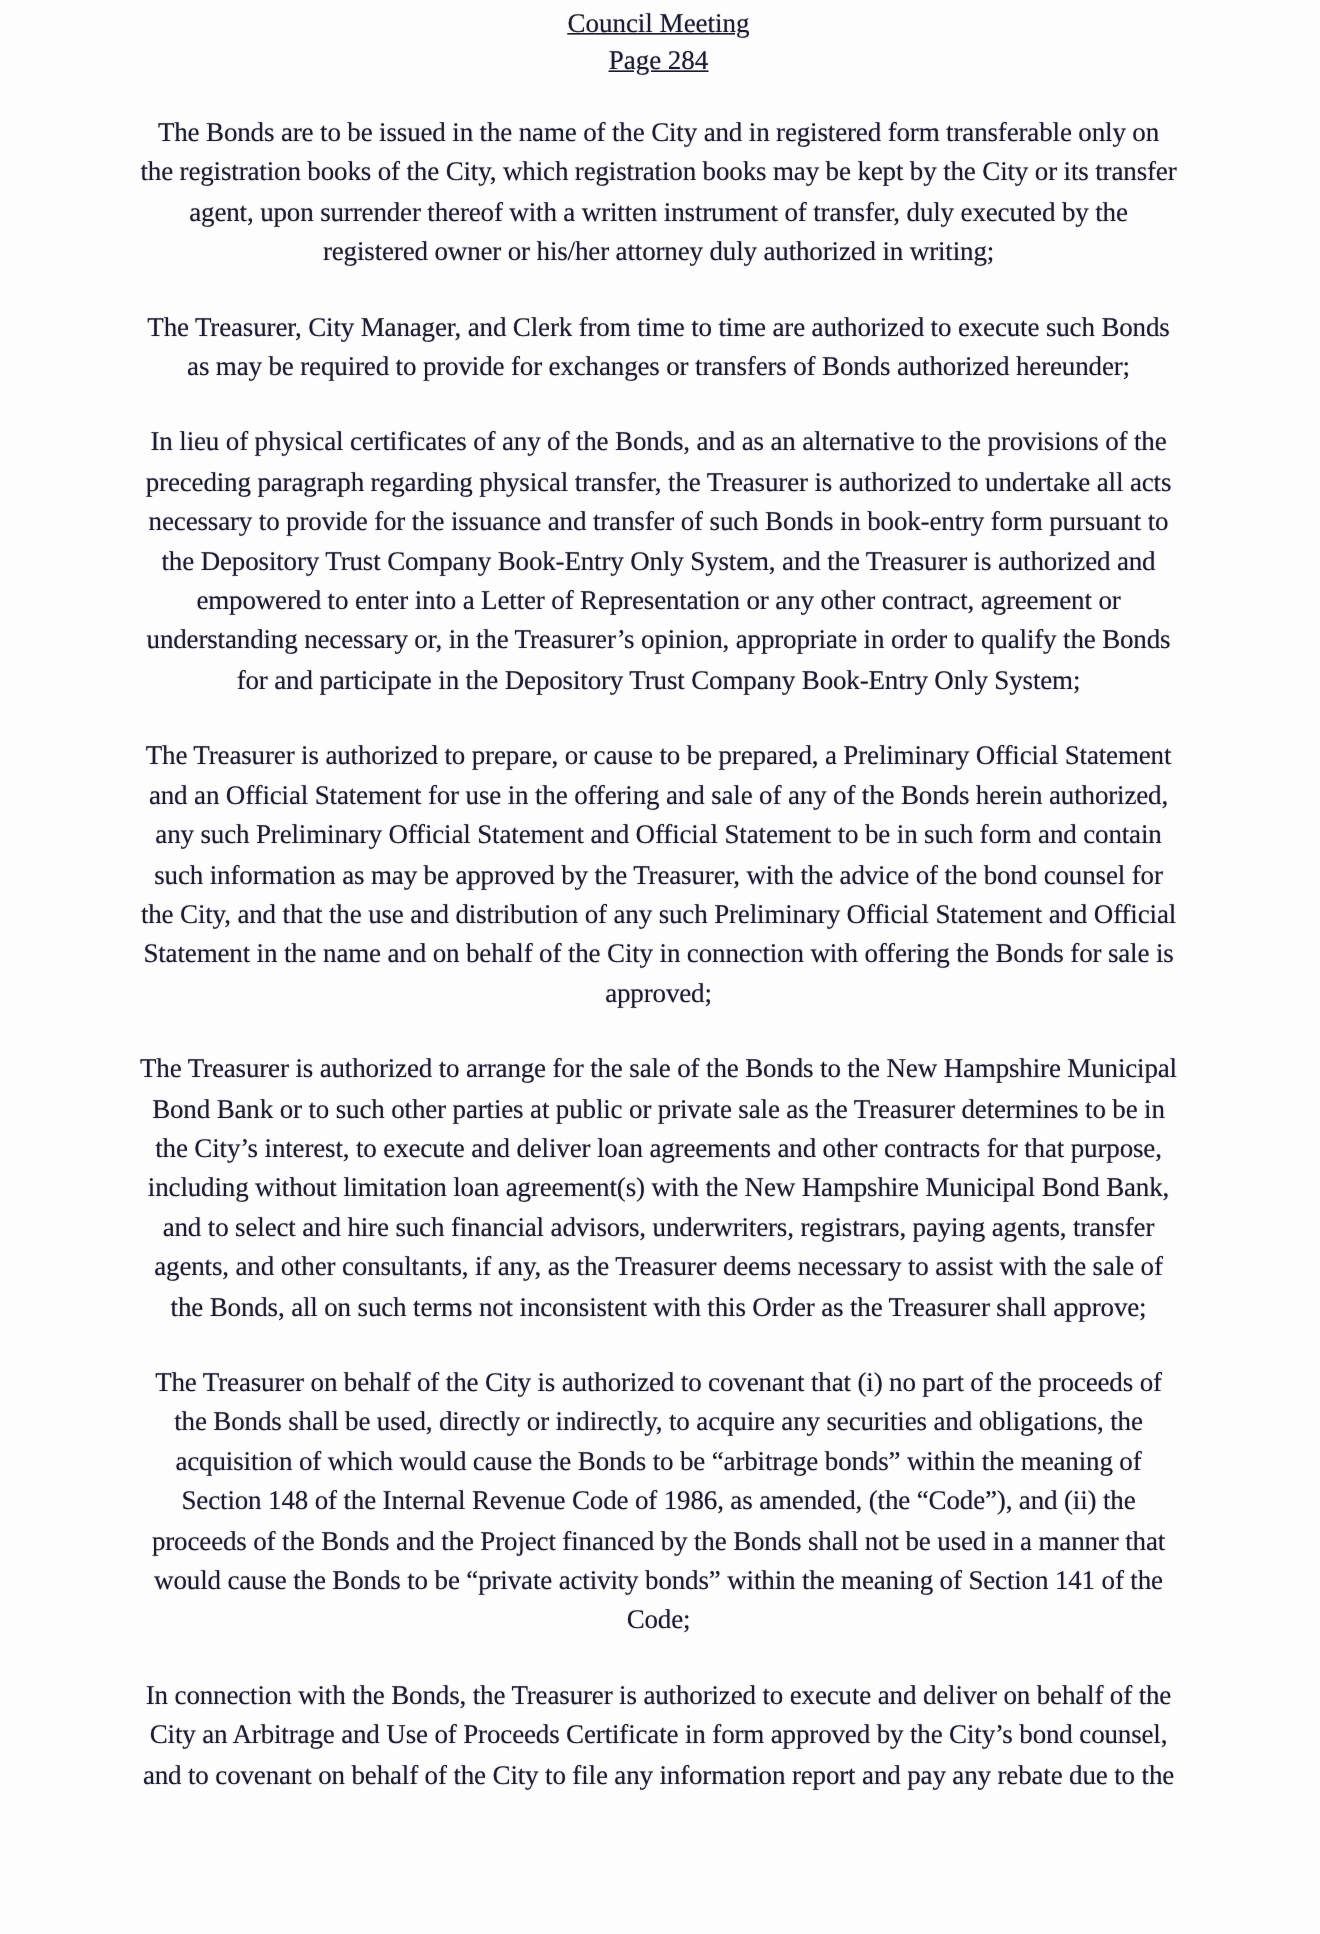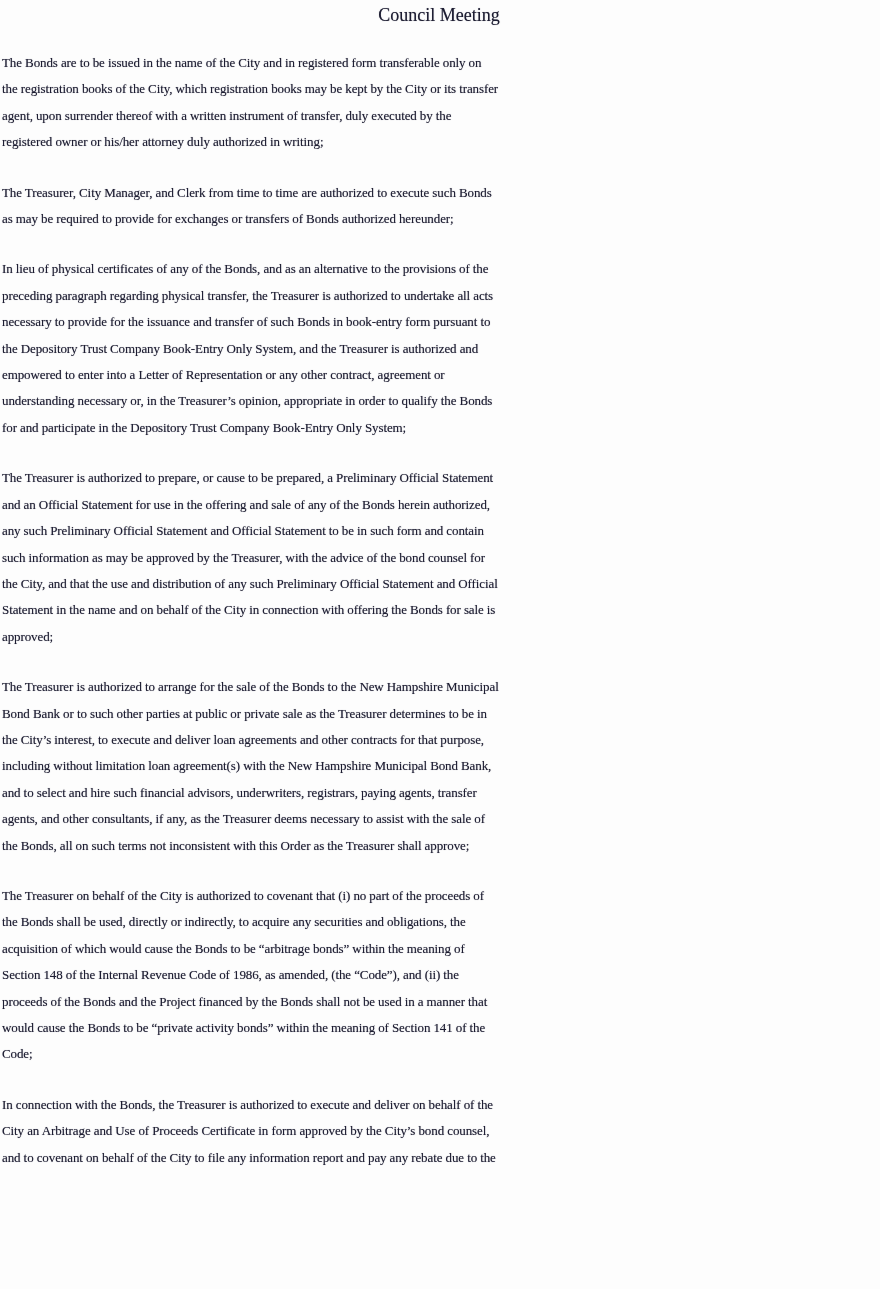--- a/index.html
+++ b/index.html
@@ -17,36 +17,39 @@
   .page {
     width: 874px;
     padding: 3px 4px 0 2px;
   }
   .doc-header {
     text-align: center;
     font-size: 18px;
     line-height: 25px;
     margin-bottom: 22px;
     text-shadow: 0 0 0.8px rgba(29, 29, 50, 0.55);
+    text-decoration: underline;
   }
   .para {
     margin: 0 0 24px 0;
-    font-size: 13px;
+    font-size: 18px;
     line-height: 26.4px;
     letter-spacing: -0.1px;
     white-space: pre-line;
     text-shadow: 0 0 0.8px rgba(29, 29, 50, 0.5);
+    text-align: center;
   }
 </style>
 </head>
 <body>
 
 <div class="page">
   <header class="doc-header">
     <div>Council Meeting</div>
+    <div>Page 284</div>
   </header>
   <main id="doc-body">
       <p class="para">The Bonds are to be issued in the name of the City and in registered form transferable only on
 the registration books of the City, which registration books may be kept by the City or its transfer
 agent, upon surrender thereof with a written instrument of transfer, duly executed by the
 registered owner or his/her attorney duly authorized in writing;</p>
       <p class="para">The Treasurer, City Manager, and Clerk from time to time are authorized to execute such Bonds
 as may be required to provide for exchanges or transfers of Bonds authorized hereunder;</p>
       <p class="para">In lieu of physical certificates of any of the Bonds, and as an alternative to the provisions of the
 preceding paragraph regarding physical transfer, the Treasurer is authorized to undertake all acts

